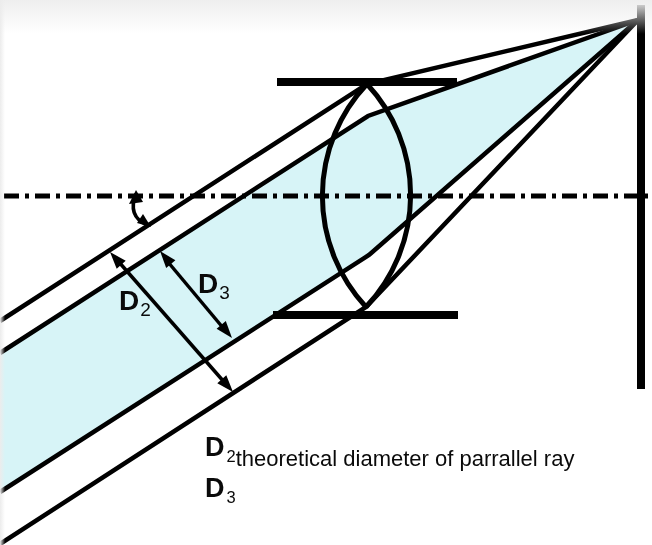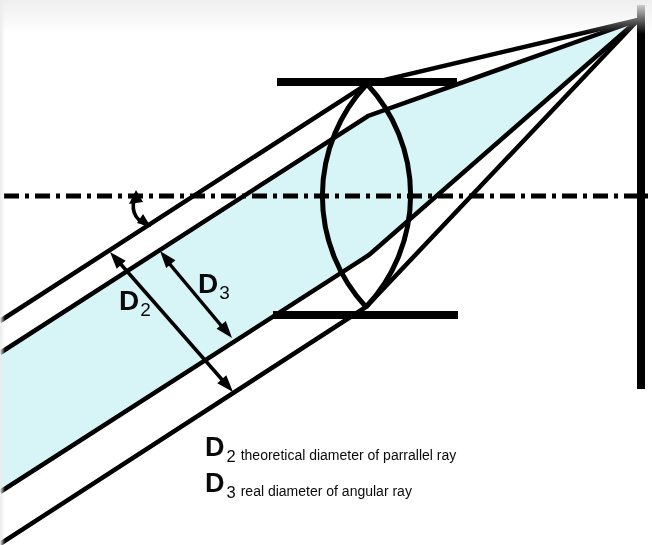--- a/index.html
+++ b/index.html
@@ -20,21 +20,21 @@
   }
   svg{position:absolute;left:0;top:0;z-index:1;}
   .overlay{position:absolute;z-index:3;color:#0a0a0a;}
   .dimlabel{display:flex;align-items:flex-start;}
   .dimlabel .bigD{font-size:28px;font-weight:bold;line-height:1;}
   .dimlabel .subN{font-size:19px;line-height:1;margin-top:13px;margin-left:1px;}
   .caption{display:flex;flex-direction:column;gap:5px;}
   .cap-row{display:flex;align-items:flex-start;white-space:nowrap;}
   .cap-row .bigD{font-size:27px;font-weight:bold;line-height:1;}
   .cap-row .subN{font-size:16.5px;line-height:1;margin-top:14px;margin-left:2px;}
-  .cap-row .capText{font-size:14px;line-height:1;margin-top:14px;margin-left:5px;}
+  .cap-row .capText{font-size:22px;line-height:1;margin-top:14px;}
 </style>
 </head>
 <body>
 
 <div class="frame">
 
   <svg width="652" height="545" viewBox="0 0 652 545">
 
     <polygon points="0,354 368,117 638,21 369,255 0,491" fill="#d7f4f7"></polygon>
 
@@ -81,17 +81,16 @@
 
   <div class="overlay caption" style="left:205px;top:434px;">
     <div class="cap-row">
       <span class="bigD">D</span>
       <span class="subN">2</span>
       <span class="capText">theoretical diameter of parrallel ray</span>
     </div>
     <div class="cap-row">
       <span class="bigD">D</span>
       <span class="subN">3</span>
-      <span class="capText">real diameter of angular ray</span>
     </div>
   </div>
 
 </div>
 
 </body></html>

